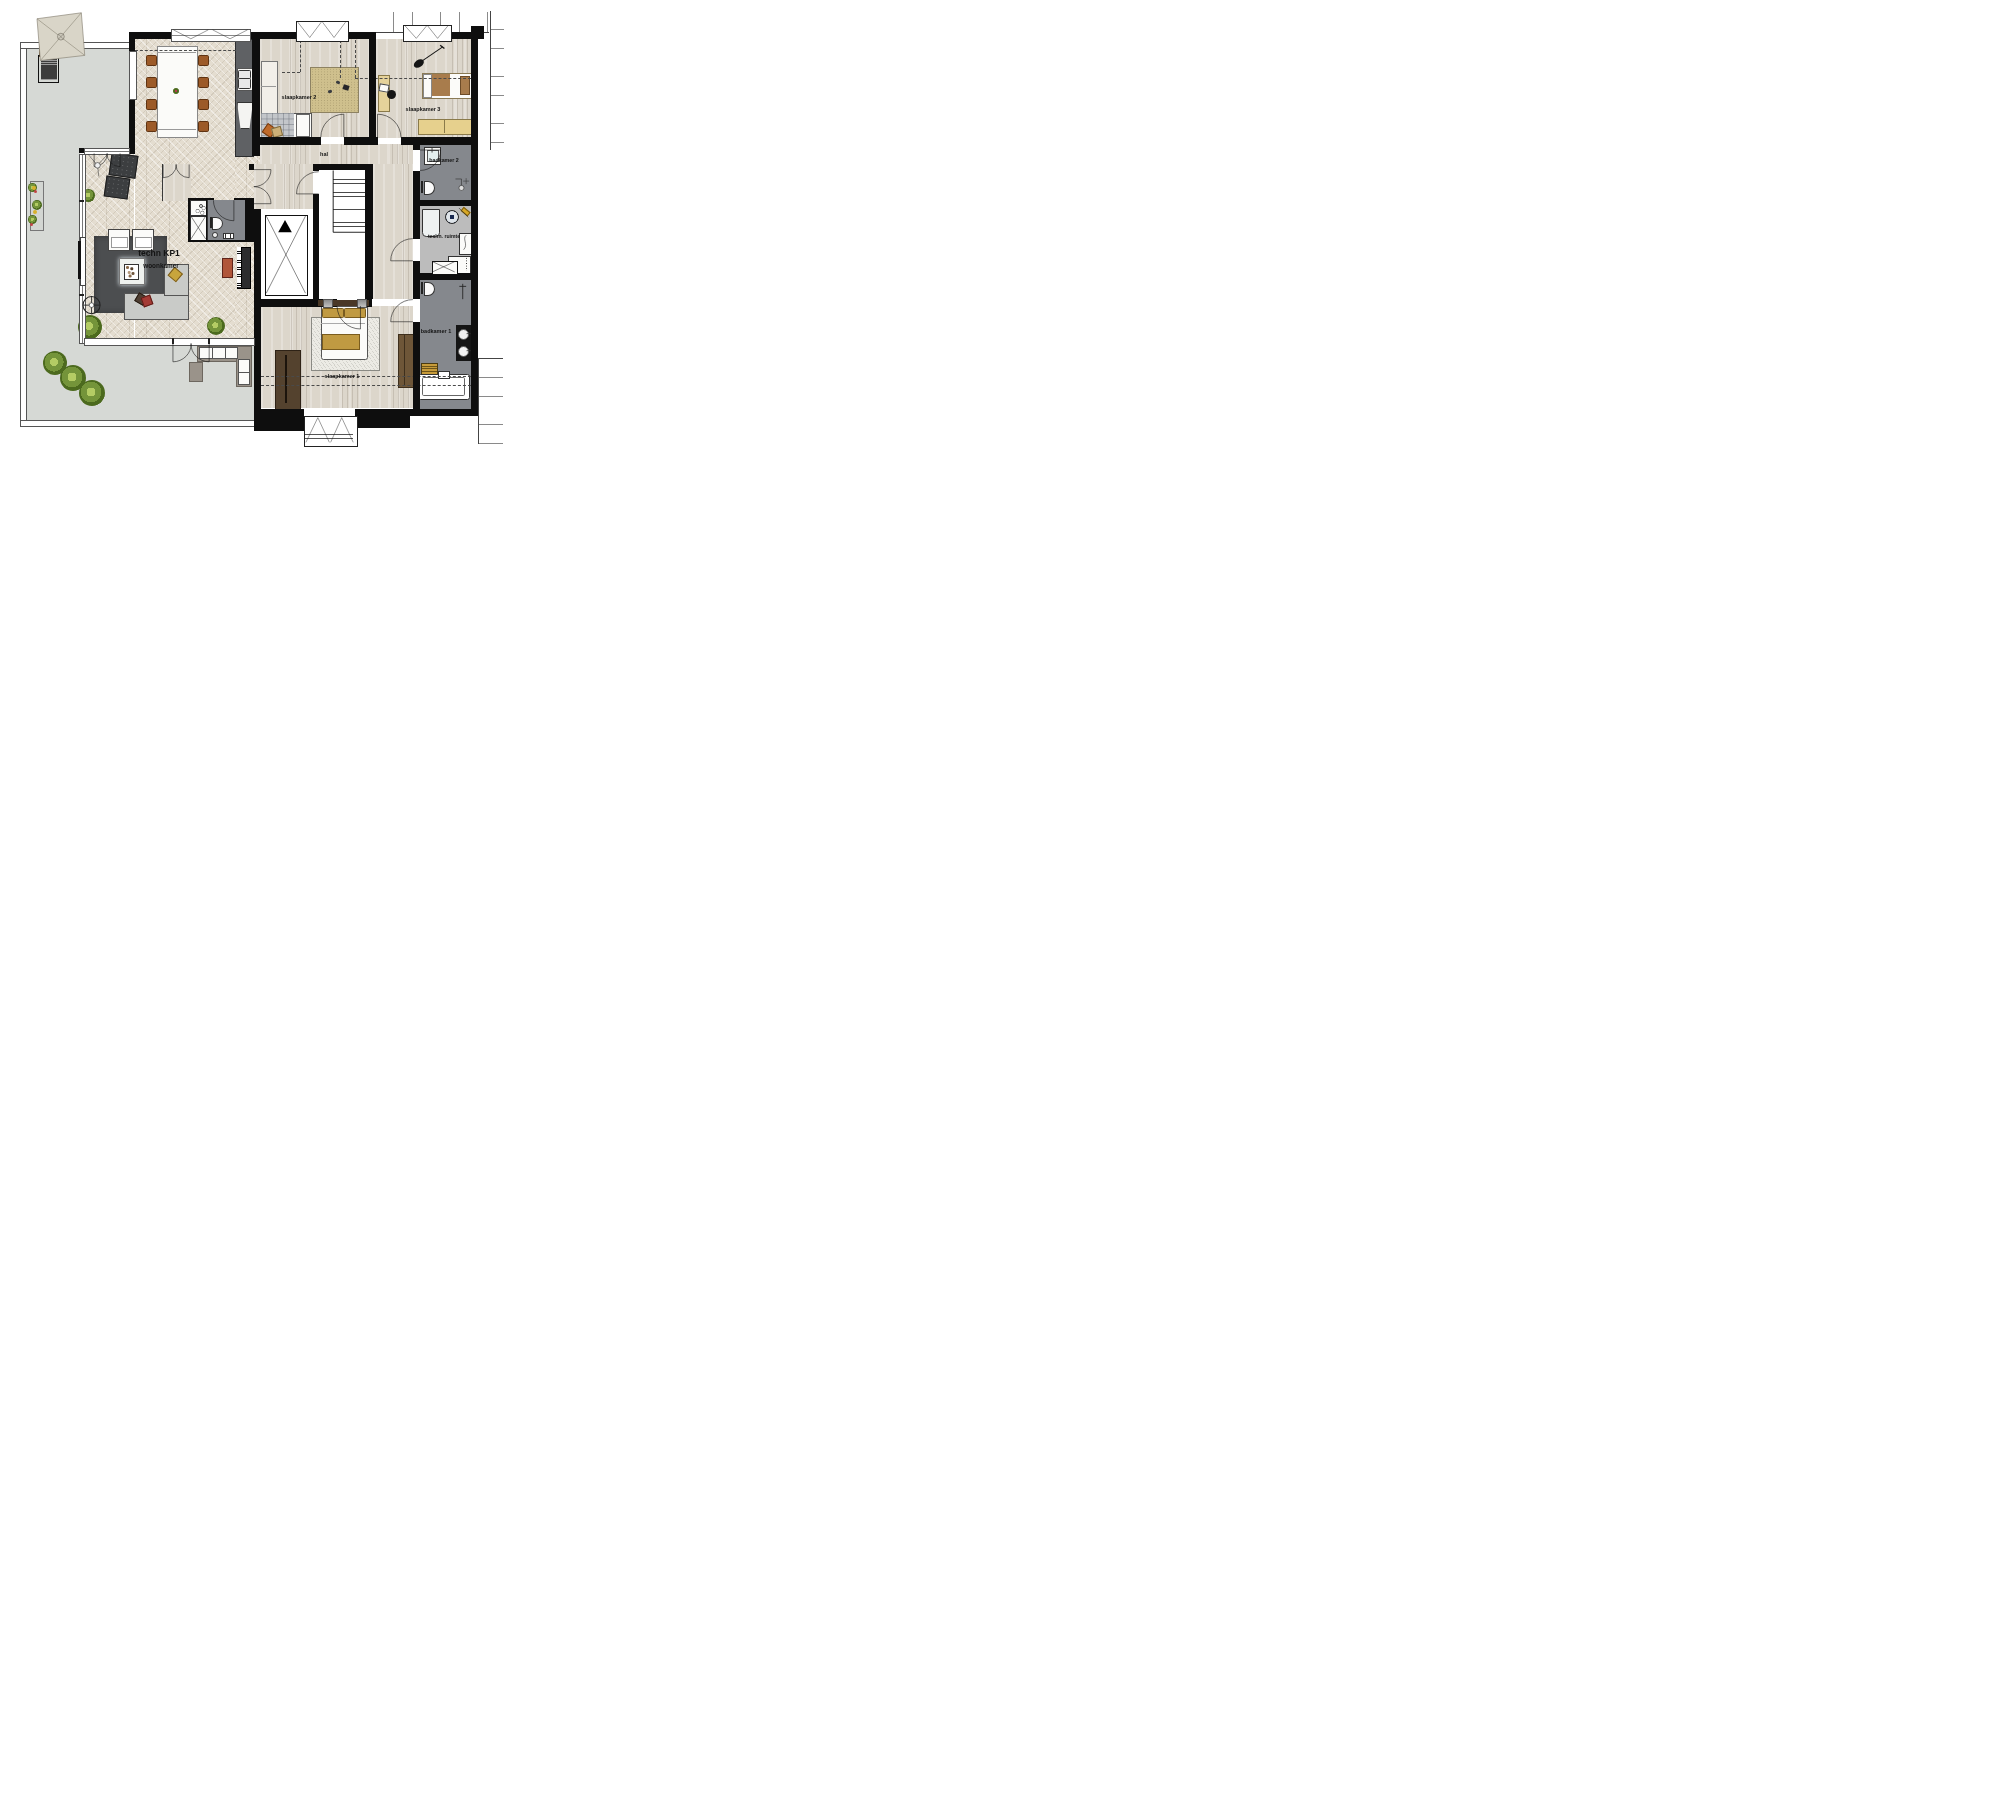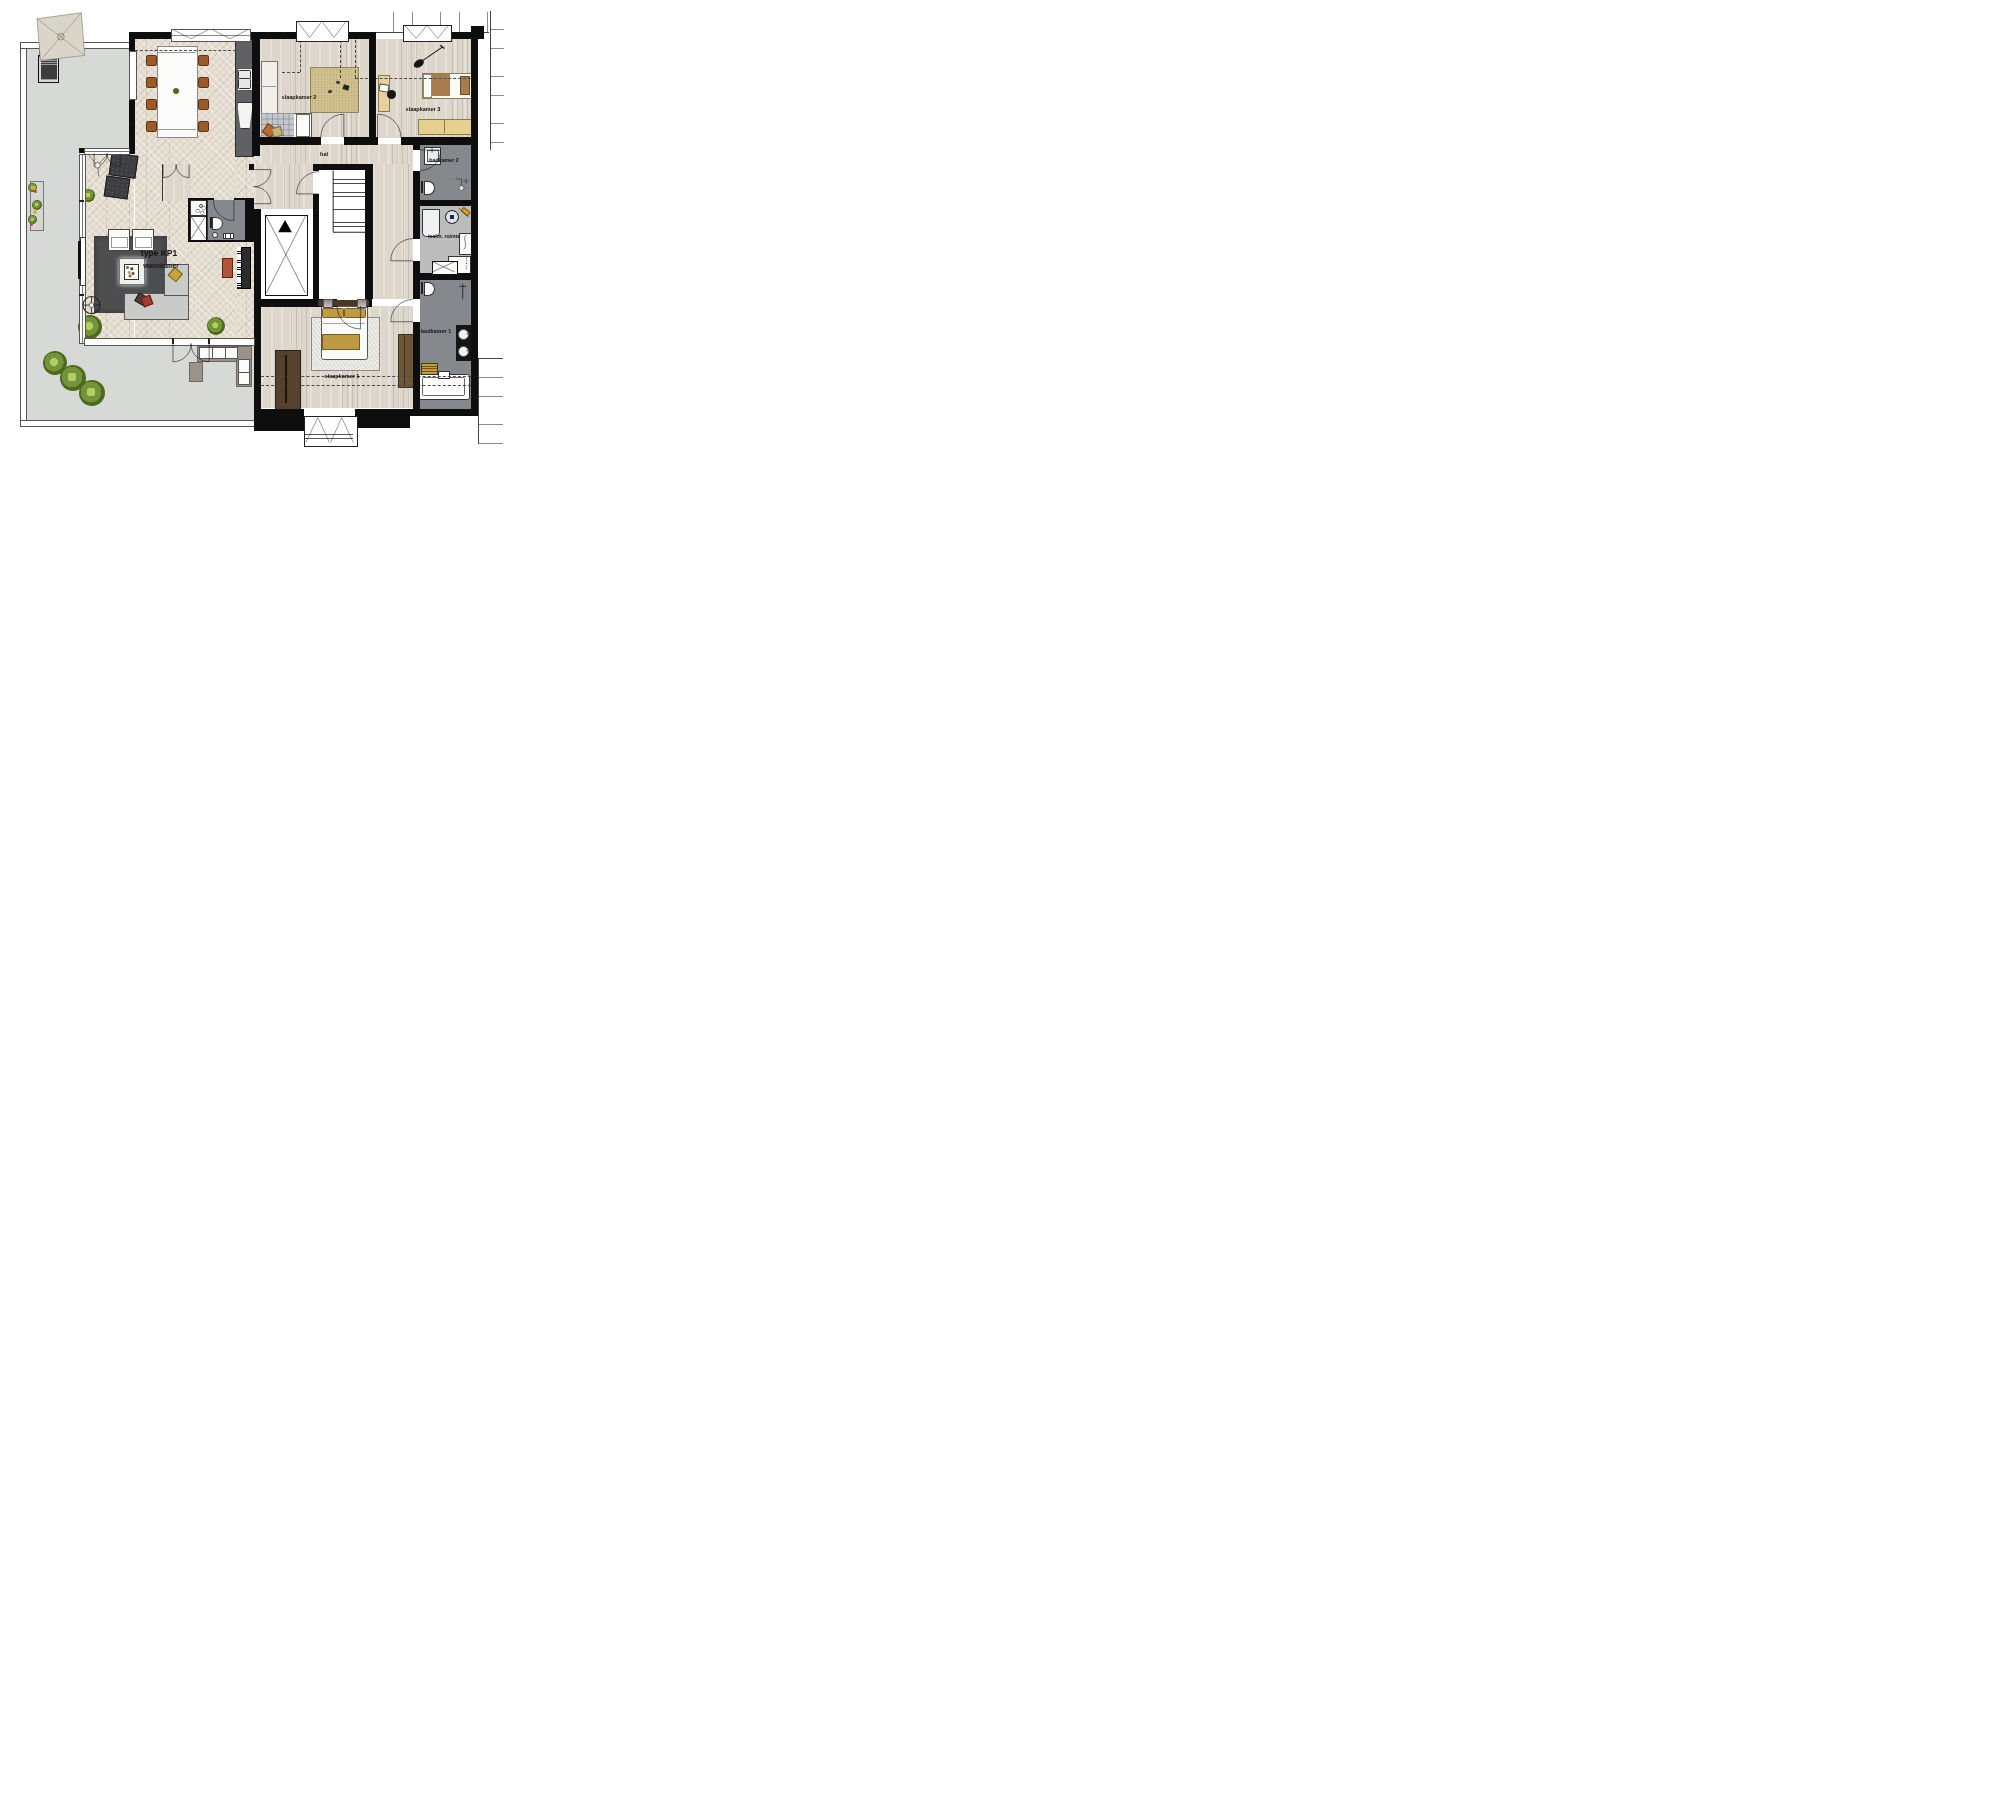--- a/index.html
+++ b/index.html
@@ -272,21 +272,21 @@
   <div class="t fw" style="left:321px;top:306px;width:45px;height:52px;border:0.6px solid #555;border-radius:0 0 2.6px 2.6px;z-index:31;"></div>
   <div class="t f" style="left:322px;top:308px;width:20px;height:7.7px;background:#c09a42;border:0.4px solid #7a5c1e;border-radius:1.3px;z-index:32;"></div>
   <div class="t f" style="left:344px;top:308px;width:20px;height:7.7px;background:#c09a42;border:0.4px solid #7a5c1e;border-radius:1.3px;z-index:32;"></div>
   <div class="t f" style="left:321px;top:323px;width:44px;height:0.6px;background:#aaa;z-index:32;"></div>
   <div class="t f" style="left:322px;top:334px;width:36px;height:13.6px;background:#c09a42;border:0.4px solid #7a5c1e;z-index:32;"></div>
   <div class="t f" style="left:398px;top:334px;width:13.6px;height:52px;background:#6e5638;border:0.4px solid #3e2f1c;z-index:31;"></div>
   <div class="t f" style="left:404px;top:334px;width:0.6px;height:52px;background:#3e2f1c;z-index:32;"></div>
   <div class="t f" style="left:275px;top:350px;width:23.5px;height:59px;background:#54422e;border:0.4px solid #2e2216;z-index:31;"></div>
   <div class="t f" style="left:285px;top:355px;width:1.7px;height:48px;background:#1c140c;z-index:32;"></div>
 
-  <div class="t lbl" style="left:159px;top:253px;font-size:8.5px;">type KP1</div>
+  <div class="t lbl" style="left:159px;top:253px;font-size:8.5px;">techn KP1</div>
   <div class="t lbl" style="left:161px;top:265px;font-size:6.4px;">woonkamer</div>
   <div class="t lbl" style="left:324px;top:154px;font-size:5.5px;">hal</div>
   <div class="t lbl" style="left:299px;top:97px;font-size:5.5px;">slaapkamer 2</div>
   <div class="t lbl" style="left:423px;top:109px;font-size:5.5px;">slaapkamer 3</div>
   <div class="t lbl" style="left:444px;top:160px;font-size:5.3px;">badkamer 2</div>
   <div class="t lbl" style="left:444px;top:236px;font-size:5.1px;">techn. ruimte</div>
   <div class="t lbl" style="left:436px;top:331px;font-size:5.5px;">badkamer 1</div>
   <div class="t lbl" style="left:342px;top:376px;font-size:5.5px;">slaapkamer 1</div>
 
   <svg class="ov" width="504" height="453" viewBox="0 0 1181 1063">

